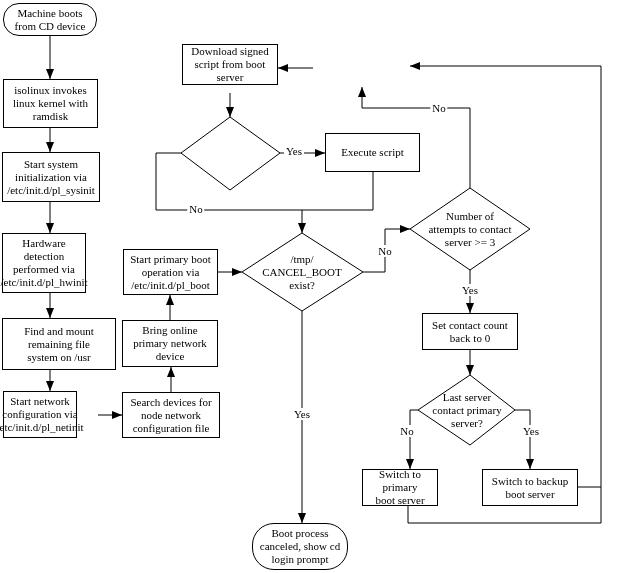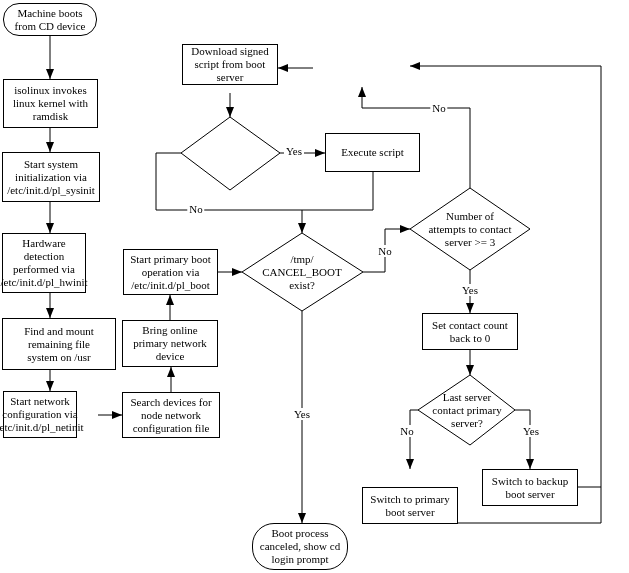--- a/index.html
+++ b/index.html
@@ -40,21 +40,21 @@
   #n-hwinit{left:2px;top:233px;width:84px;height:60px;}
   #n-findmount{left:2px;top:318px;width:114px;height:52px;}
   #n-netinit{left:3px;top:391px;width:74px;height:47px;}
   #n-search{left:122px;top:392px;width:98px;height:46px;}
   #n-bring{left:122px;top:320px;width:96px;height:47px;}
   #n-plboot{left:123px;top:249px;width:95px;height:46px;}
   #n-download{left:182px;top:44px;width:96px;height:41px;}
   #n-wait{left:313px;top:51px;width:97px;height:36px;}
   #n-exec{left:325px;top:133px;width:95px;height:39px;}
   #n-setcount{left:422px;top:313px;width:96px;height:37px;}
-  #n-swprimary{left:362px;top:487px;width:96px;height:37px;}
+  #n-swprimary{left:362px;top:469px;width:76px;height:37px;}
   #n-swbackup{left:482px;top:469px;width:96px;height:37px;}
   #n-end{left:252px;top:523px;width:96px;height:47px;}
   
   #t-sigvalid{left:184px;top:140px;width:92px;}
   #t-cancelboot{left:252px;top:253px;width:100px;}
   #t-attempts{left:412px;top:210px;width:116px;}
   #t-lastserver{left:417px;top:391px;width:100px;}
   
   #l-sig-yes{left:294px;top:151px;}
   #l-sig-no{left:196px;top:209px;}

